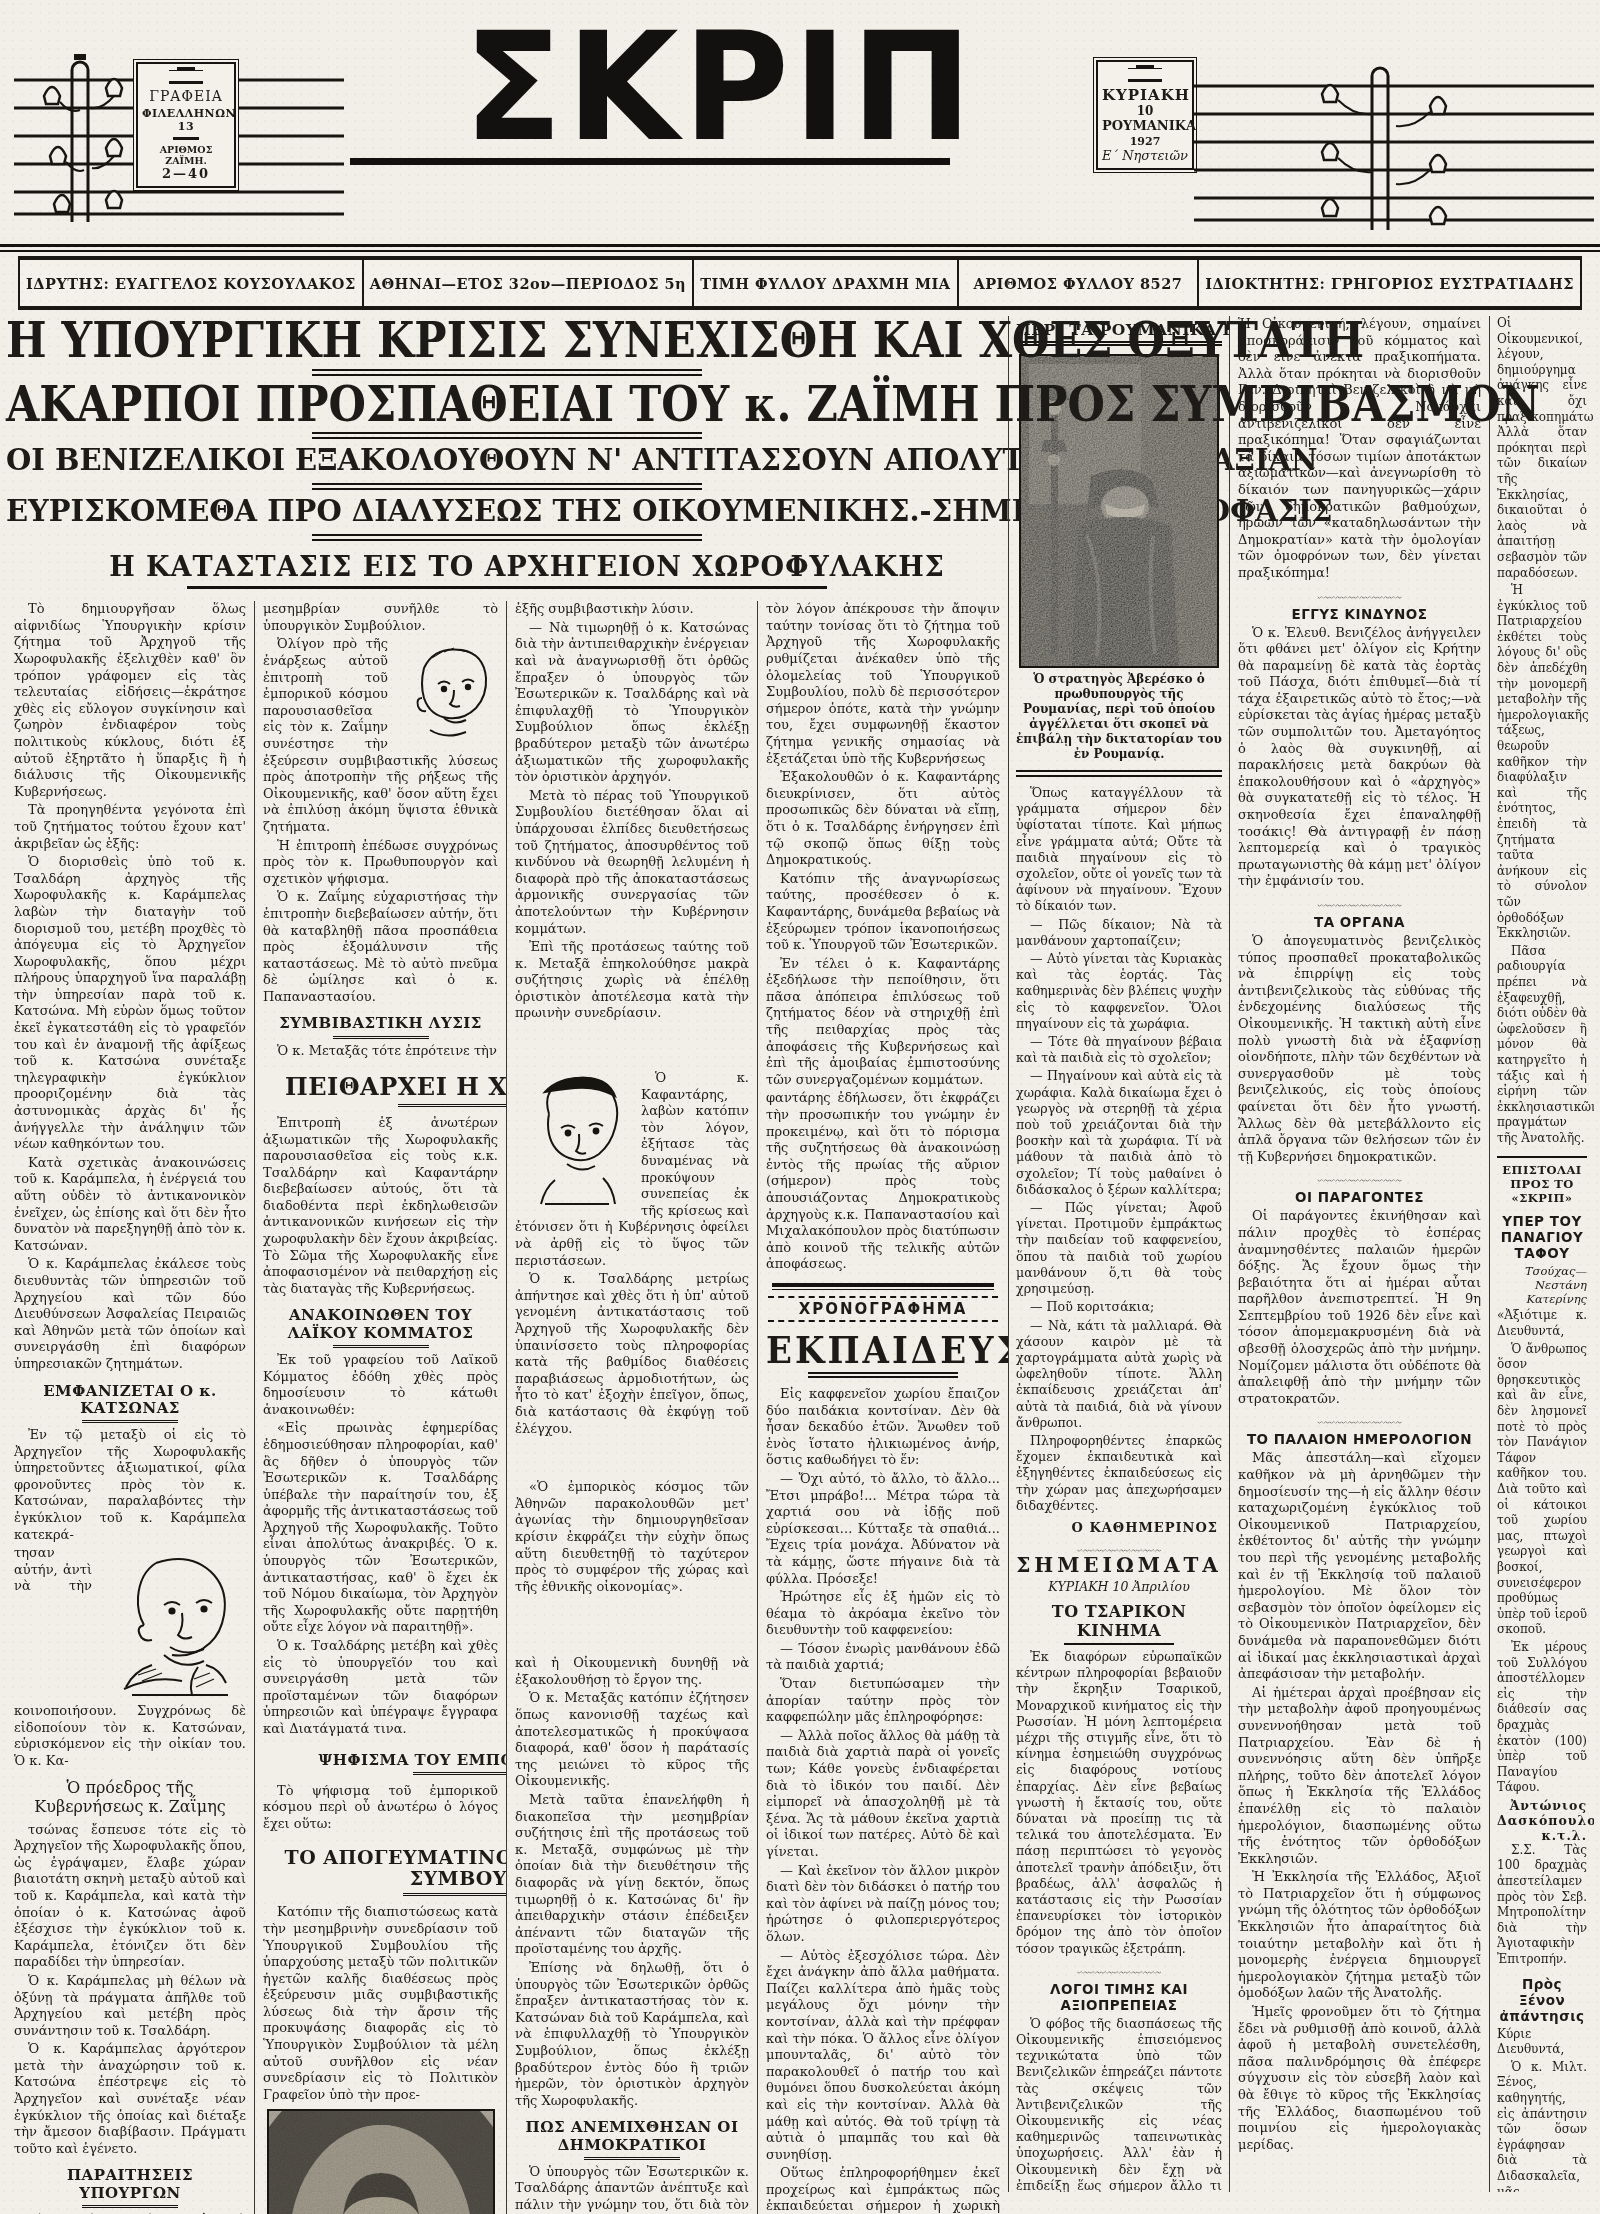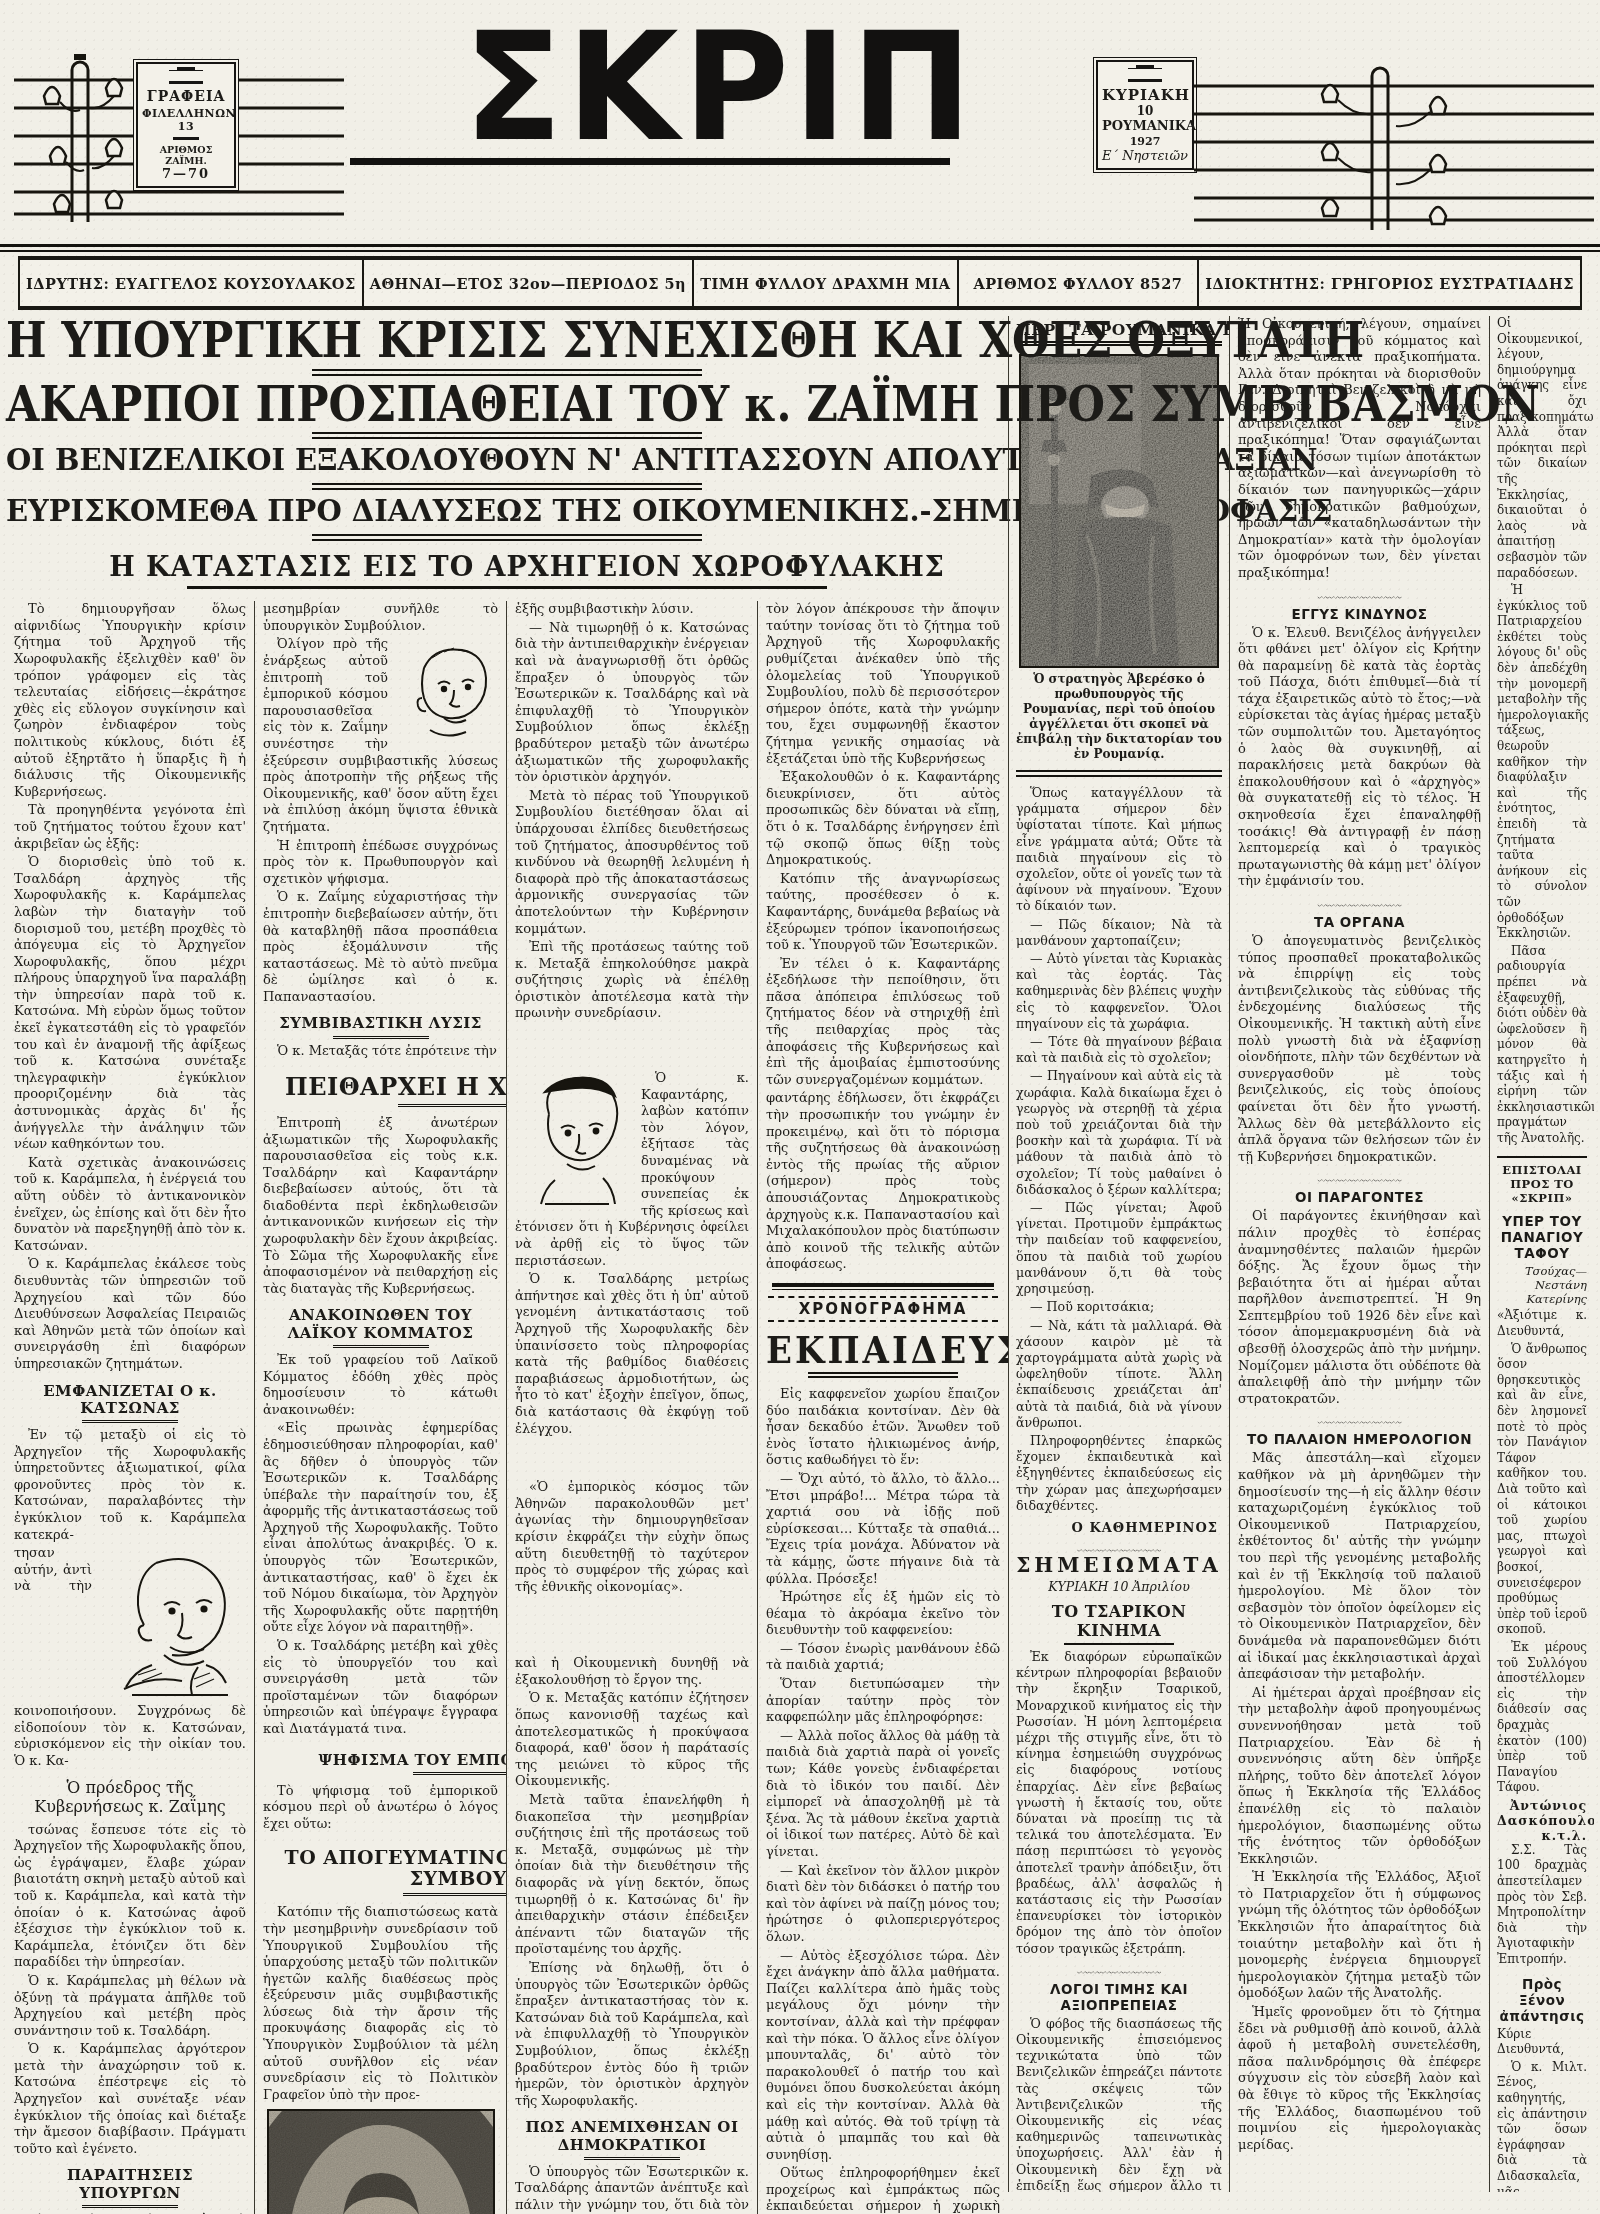--- a/index.html
+++ b/index.html
@@ -23,21 +23,21 @@
   .tg.left{left:14px;width:330px;height:170px;}
   .tg.right{right:6px;width:400px;height:170px;top:60px;}
   .mini-box{
     position:absolute;background:#f3f1e9;border:2px solid #161513;box-shadow:0 0 0 2px #f3f1e9,0 0 0 3px #161513;
     text-align:center;padding:6px 4px 5px;
   }
   .offices-box{left:136px;top:62px;width:88px;}
   .date-box{left:1096px;top:60px;width:86px;text-align:center;}
   .mini-box .orn{width:34px;height:10px;margin:0 auto 4px;border-bottom:3px solid #161513;border-top:1px solid #161513;position:relative;}
   .mini-box .orn:before{content:"";position:absolute;left:8px;top:-4px;width:18px;height:3px;background:#161513;}
-  .mini-box .l1{font-weight:bold;font-size:14px;letter-spacing:1px;}
+  .mini-box .l1{font-weight:normal;font-size:14px;letter-spacing:1px;}
   .mini-box .l2{font-weight:bold;font-size:11px;margin-top:3px;letter-spacing:0.5px;}
   .mini-box .dash{width:26px;border-top:3px solid #161513;margin:4px auto;}
   .mini-box .l3{font-size:9.5px;font-weight:bold;}
   .mini-box .l4{font-size:13px;font-weight:bold;letter-spacing:2px;}
   .mini-box .day{font-weight:bold;font-size:15px;letter-spacing:1px;}
   .mini-box .num{font-weight:bold;font-size:12px;}
   .mini-box .mon{font-weight:bold;font-size:13px;}
   .mini-box .yr{font-weight:bold;font-size:11px;margin-top:2px;}
   .mini-box .note{font-size:13px;font-style:italic;}
   .brand{
@@ -170,21 +170,21 @@
       </g>
     </svg>
   </div>
 
   <div class="mini-box offices-box">
     <div class="orn"></div>
     <div class="l1">ΓΡΑΦΕΙΑ</div>
     <div class="l2">ΦΙΛΕΛΛΗΝΩΝ 13</div>
     <div class="dash"></div>
     <div class="l3">ΑΡΙΘΜΟΣ ΖΑΪΜΗ.</div>
-    <div class="l4">7—70</div>
+    <div class="l4">2—40</div>
   </div>
 
   <div class="brand">
     <div class="title">ΣΚΡΙΠ</div>
     <div class="title-rule"></div>
   </div>
 
   <div class="mini-box date-box">
     <div class="orn"></div>
     <div class="day">ΚΥΡΙΑΚΗ</div>

